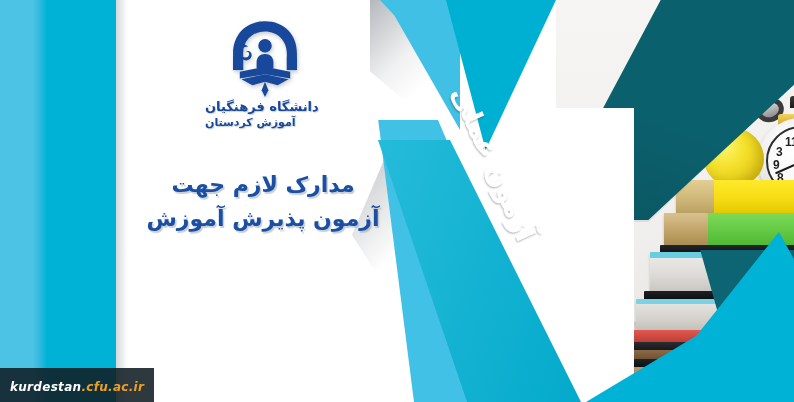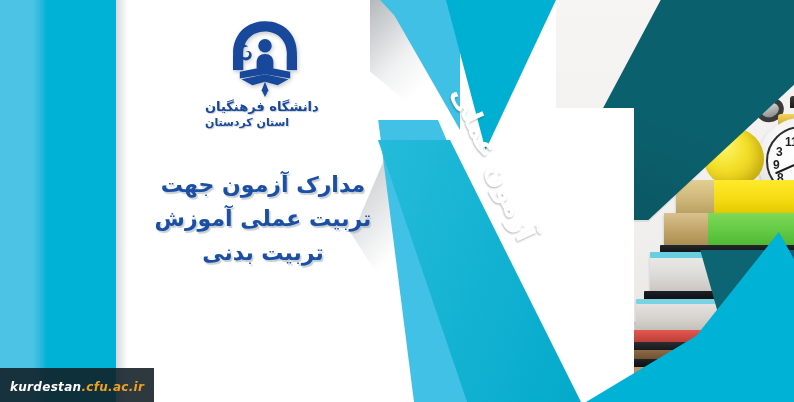--- a/index.html
+++ b/index.html
@@ -367,27 +367,26 @@
         <path d="M50 58 L20 64 L20 72 L50 67 L80 72 L80 64 Z"></path>
         <path d="M50 67 L22 73 L35 80 L50 76 L65 80 L78 73 Z"></path>
 
         <path d="M50 76 L46 86 L50 94 L54 86 Z"></path>
 
         <path d="M30 34 C23 34 20 39 22 44 C24 48 30 48 31 44 C32 41 29 39 27 41
                  C29 38 33 39 34 43 C35 48 30 52 25 50 C18 47 17 36 25 31 Z"></path>
       </g>
     </svg>
     <div class="logo-line1">دانشگاه فرهنگیان</div>
-    <div class="logo-line2">استان کردستان</div>
+    <div class="logo-line2">آموزش کردستان</div>
   </div>
 
   <div class="headline">
-    <div>مدارک آزمون جهت</div>
-    <div>تربیت عملی آموزش</div>
-    <div>تربیت بدنی</div>
+    <div>مدارک لازم جهت</div>
+    <div>آزمون پذیرش آموزش</div>
   </div>
 
   <div class="diag-title">آزمون عملی</div>
 
   <div class="watermark">
     <span class="wm-a">kurdestan</span>
       <span class="wm-b">.cfu.ac.ir</span>
   </div>
 
 </div>

